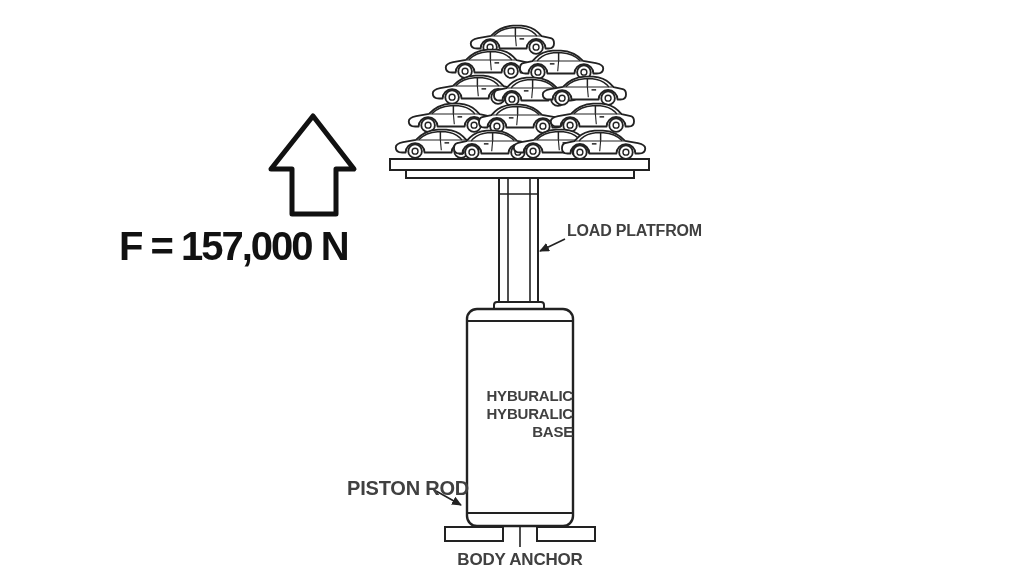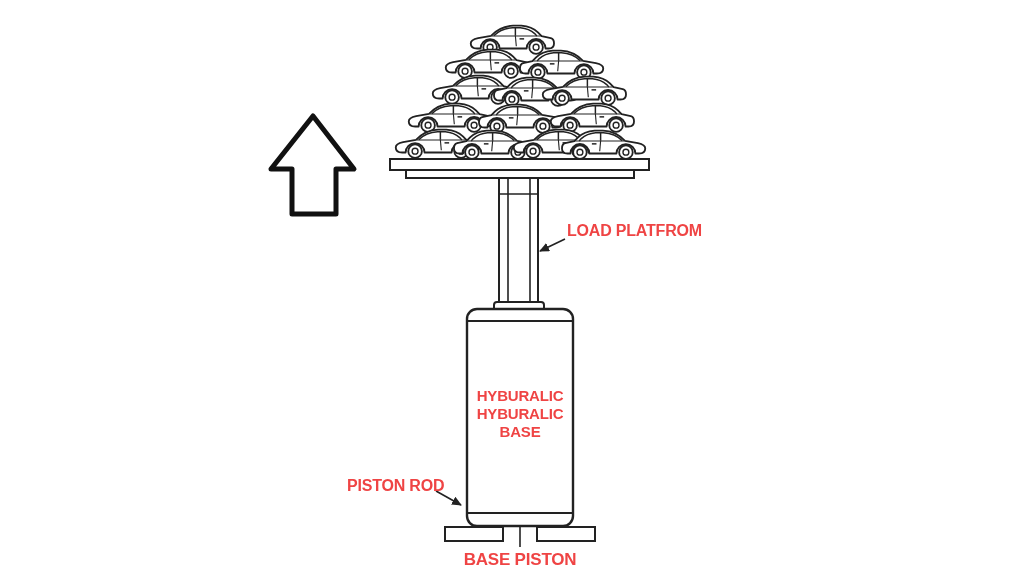--- a/index.html
+++ b/index.html
@@ -15,57 +15,57 @@
     background: #ffffff;
     overflow: hidden;
   }
   .stage svg.artwork {
     position: absolute;
     left: 0;
     top: 0;
   }
   .label {
     position: absolute;
-    color: #ef4444;
+    color: #404040;
     font-weight: bold;
     white-space: nowrap;
     line-height: 1;
   }
   .force-label {
     left: 119px;
     top: 226px;
     font-size: 40px;
     letter-spacing: -2px;
     color: #111111;
   }
   .load-platform-label {
     left: 567px;
     top: 223px;
     font-size: 16px;
     letter-spacing: -0.2px;
   }
   .piston-rod-label {
     left: 347px;
     top: 478px;
-    font-size: 16px;
+    font-size: 20px;
     letter-spacing: -0.2px;
   }
   .base-anchor-label {
     left: 420px;
     top: 551px;
     width: 200px;
     text-align: center;
     font-size: 17px;
     letter-spacing: -0.2px;
   }
   .cylinder-label {
     left: 467px;
     top: 387px;
     width: 106px;
-    text-align: center;
+    text-align: right;
     font-size: 15px;
     line-height: 18px;
     letter-spacing: -0.2px;
   }
 </style>
 </head>
 <body>
 
 <div class="stage">
 
@@ -133,26 +133,27 @@
     <g>
       <rect x="445" y="527" width="58" height="14" fill="#ffffff" stroke="#222222" stroke-width="2"></rect>
       <rect x="537" y="527" width="58" height="14" fill="#ffffff" stroke="#222222" stroke-width="2"></rect>
       <line x1="520" y1="526" x2="520" y2="547" stroke="#222222" stroke-width="1.6"></line>
     </g>
 
     <line x1="565" y1="239" x2="540" y2="251" stroke="#222222" stroke-width="1.6" marker-end="url(#arrh)"></line>
     <line x1="436" y1="491" x2="461" y2="505" stroke="#222222" stroke-width="1.6" marker-end="url(#arrh)"></line>
   </svg>
 
+  <div class="label force-label">F = 157,000 N</div>
 
   <div class="label load-platform-label">LOAD PLATFROM</div>
 
   <div class="label cylinder-label">
     <div>HYBURALIC</div>
     <div>HYBURALIC</div>
     <div>BASE</div>
   </div>
 
   <div class="label piston-rod-label">PISTON ROD</div>
 
-  <div class="label base-anchor-label">BASE PISTON</div>
+  <div class="label base-anchor-label">BODY ANCHOR</div>
 
 </div>
 
 </body></html>

